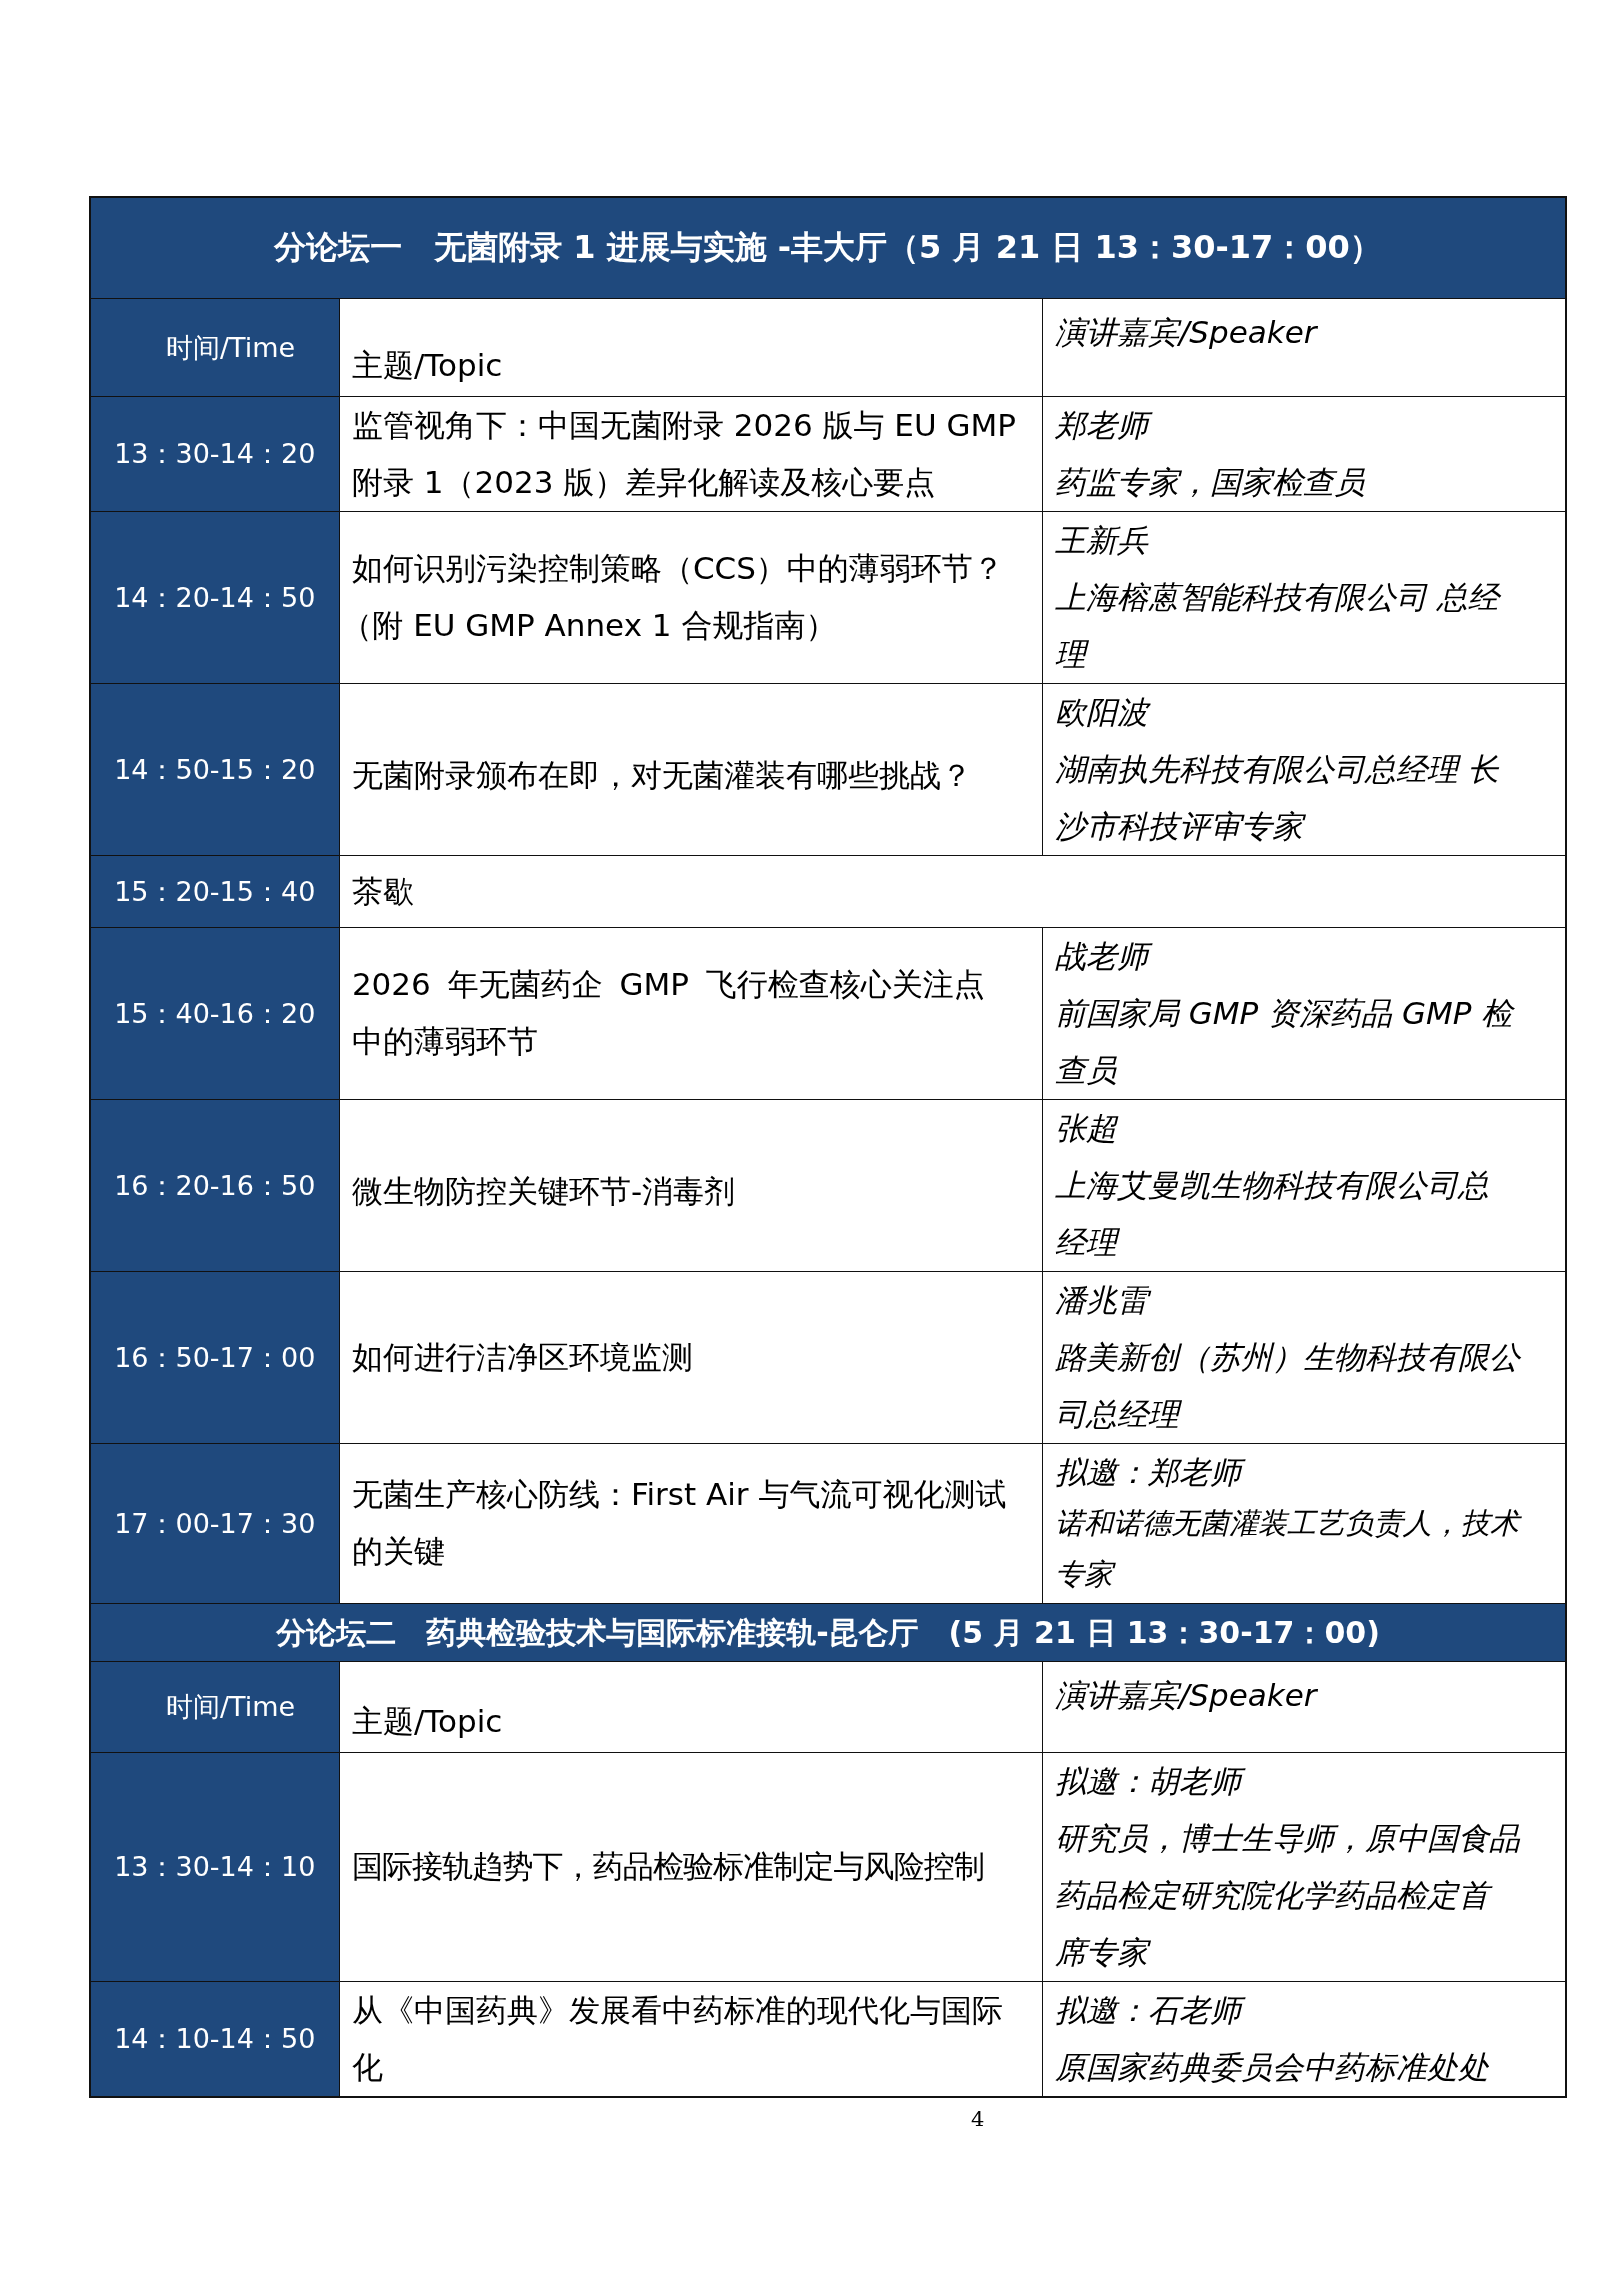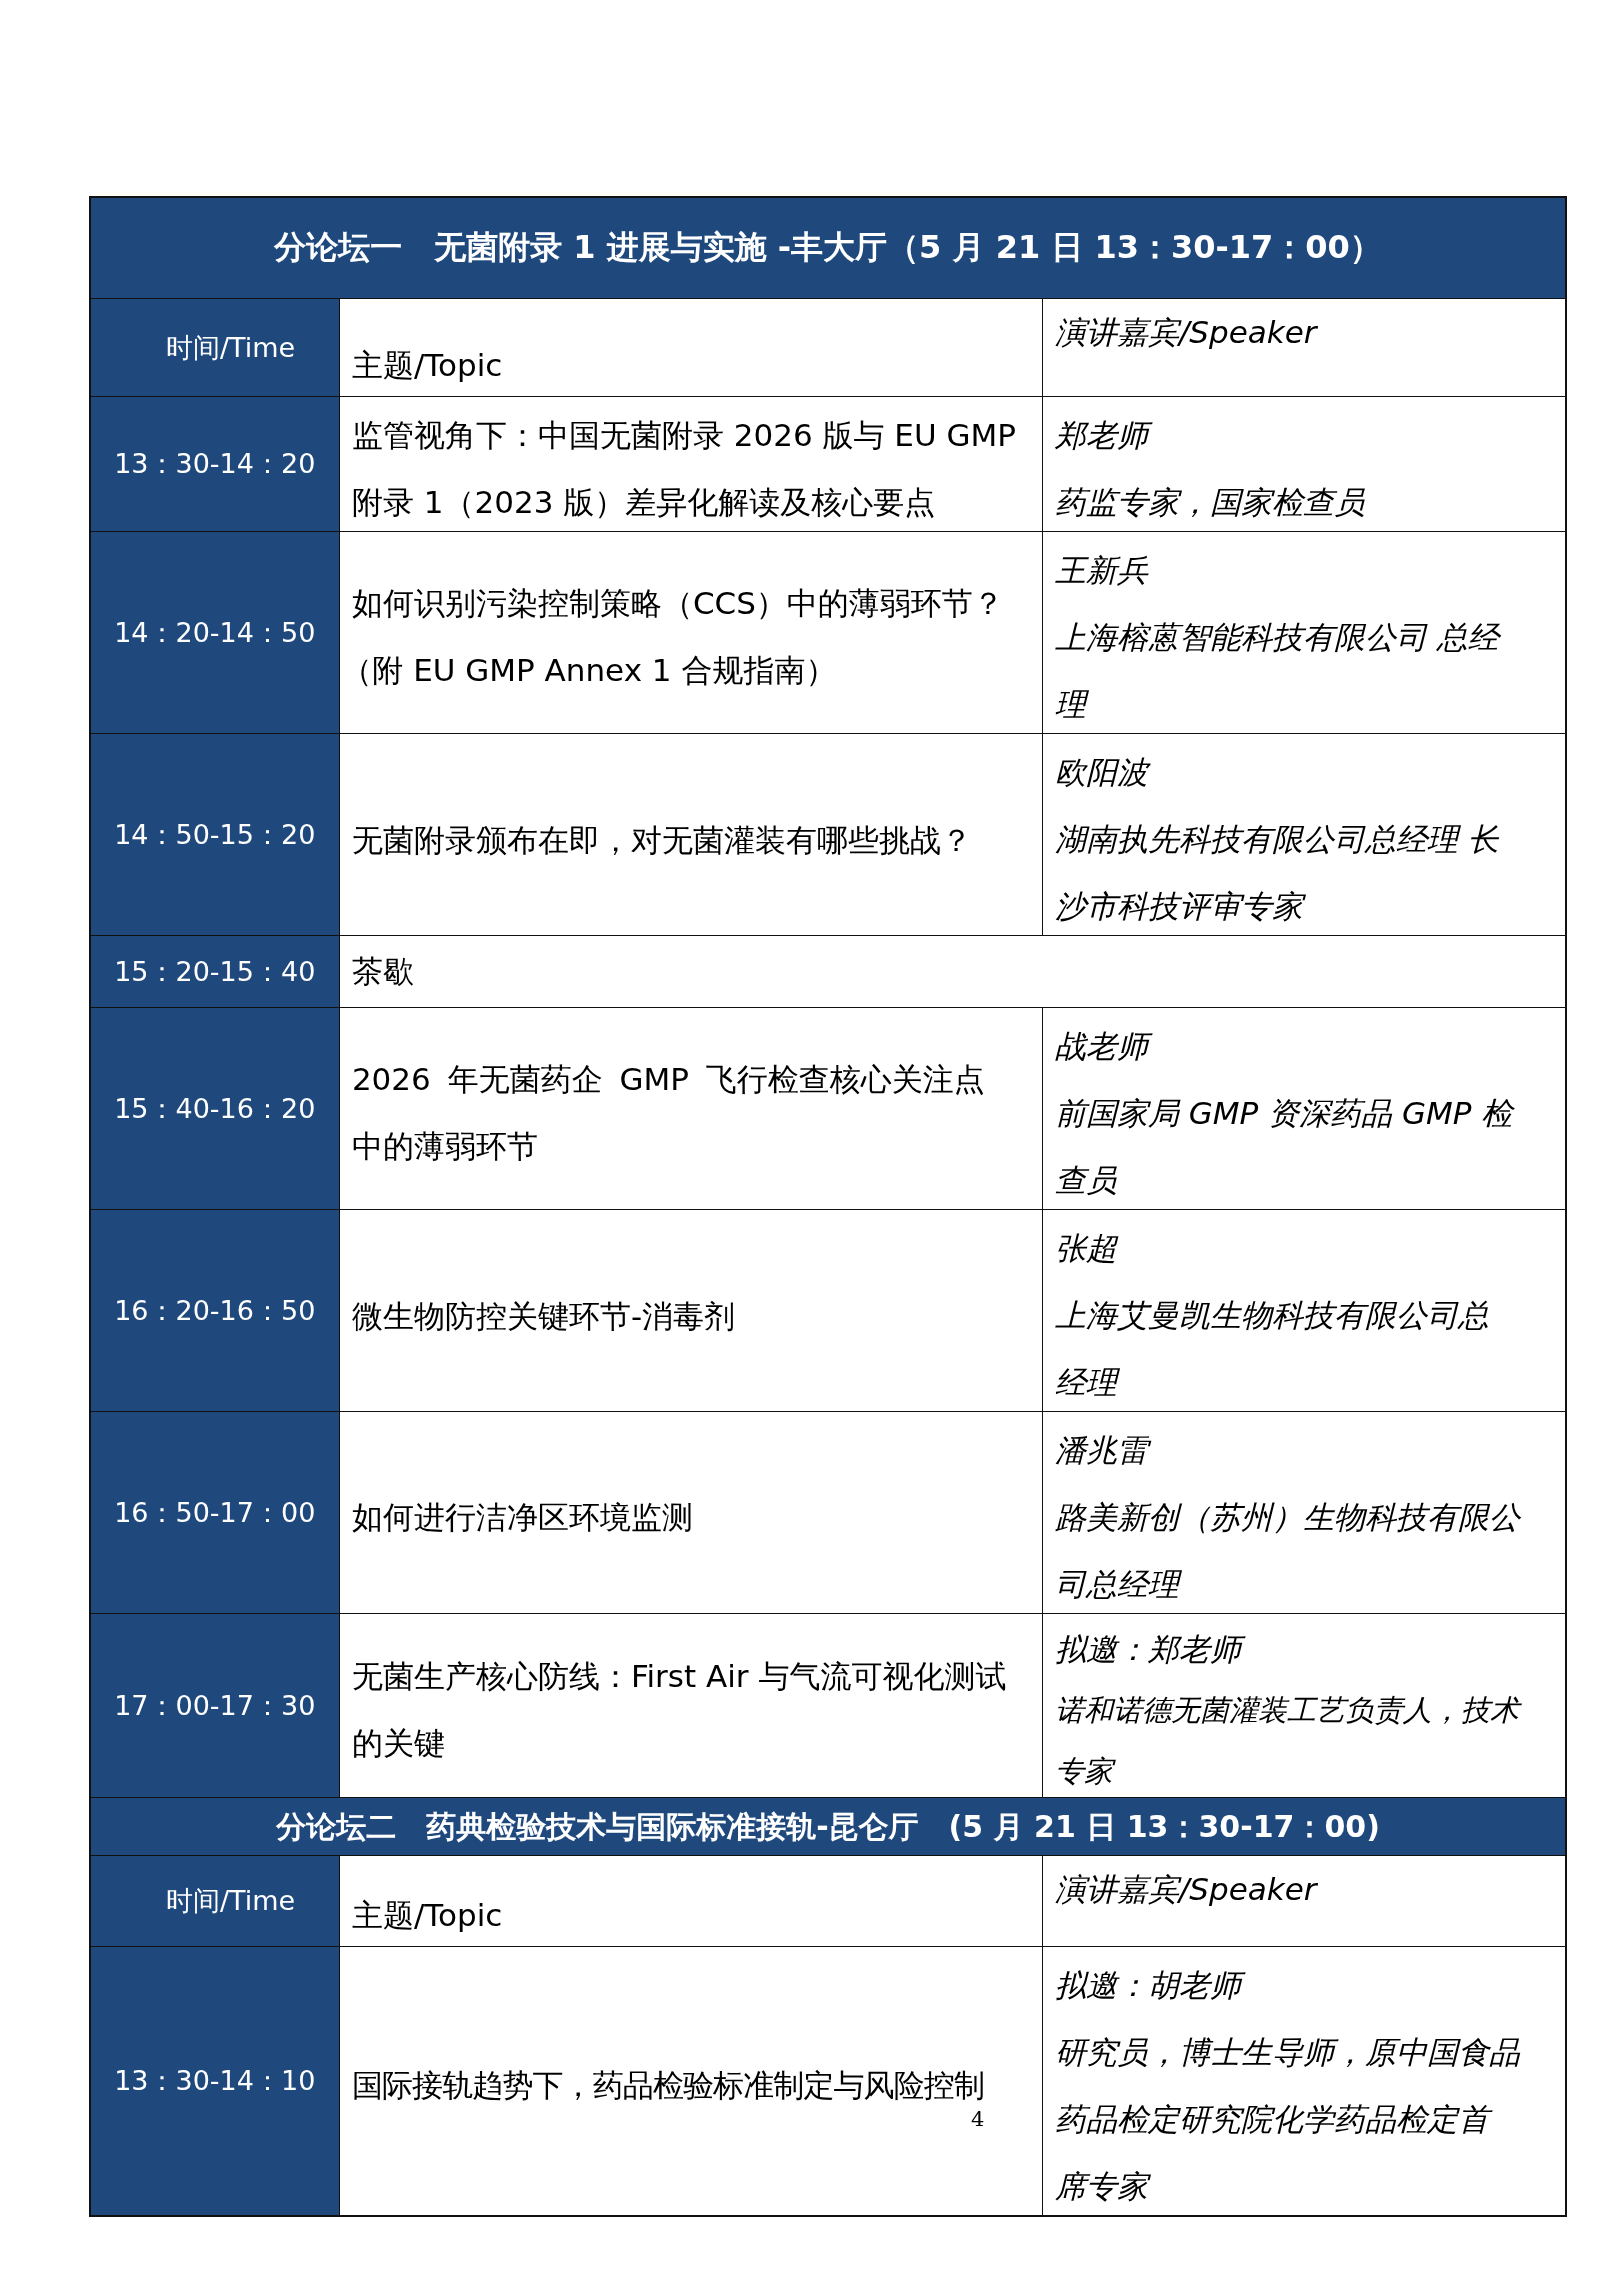--- a/index.html
+++ b/index.html
@@ -22,21 +22,21 @@
   table.agenda td.time {
     background: #1F497D; color: #fff; text-align: center; font-size: 27px;
     padding: 0 3.5px;
   }
   table.agenda td.time.hdr { text-align: center; padding-left: 35px; font-size: 27px; }
   td.topic { padding-left: 14px; }
   td.topic.hdr-low { vertical-align: bottom; padding-bottom: 1.8px; margin-top: 44px; }
   td.speaker.hdr-top { vertical-align: top; padding-top: 5.3px; }
   td.indent { padding-left: 30px; }
   td.speaker { padding-left: 12.4px; font-style: italic; }
-  .line { display: block; margin-top: 10px; }
+  .line { display: block; }
   .small { font-size: 29px; }
   .pagenum {
     position: absolute; left: 959px; top: 2107px; font-family: "DejaVu Serif", "Liberation Serif", serif;
     font-size: 21px;
   }
 </style>
 </head>
 <body>
 
 <div class="page">
@@ -154,18 +154,29 @@
       <td class="topic">
         <span class="line" style="letter-spacing:-0.9px">国际接轨趋势下，药品检验标准制定与风险控制</span>
       </td>
       <td class="speaker">
         <span class="line">拟邀：胡老师</span>
         <span class="line">研究员，博士生导师，原中国食品</span>
         <span class="line">药品检定研究院化学药品检定首</span>
         <span class="line">席专家</span>
       </td>
     </tr>
+    <tr style="height:113px">
+      <td class="time">14：10-14：50</td>
+      <td class="topic">
+        <span class="line">从《中国药典》发展看中药标准的现代化与国际</span>
+        <span class="line">化</span>
+      </td>
+      <td class="speaker">
+        <span class="line">拟邀：石老师</span>
+        <span class="line">原国家药典委员会中药标准处处</span>
+      </td>
+    </tr>
   </tbody>
 </table>
 
 <div class="pagenum">4</div>
 </div>
 
 
 </body></html>

